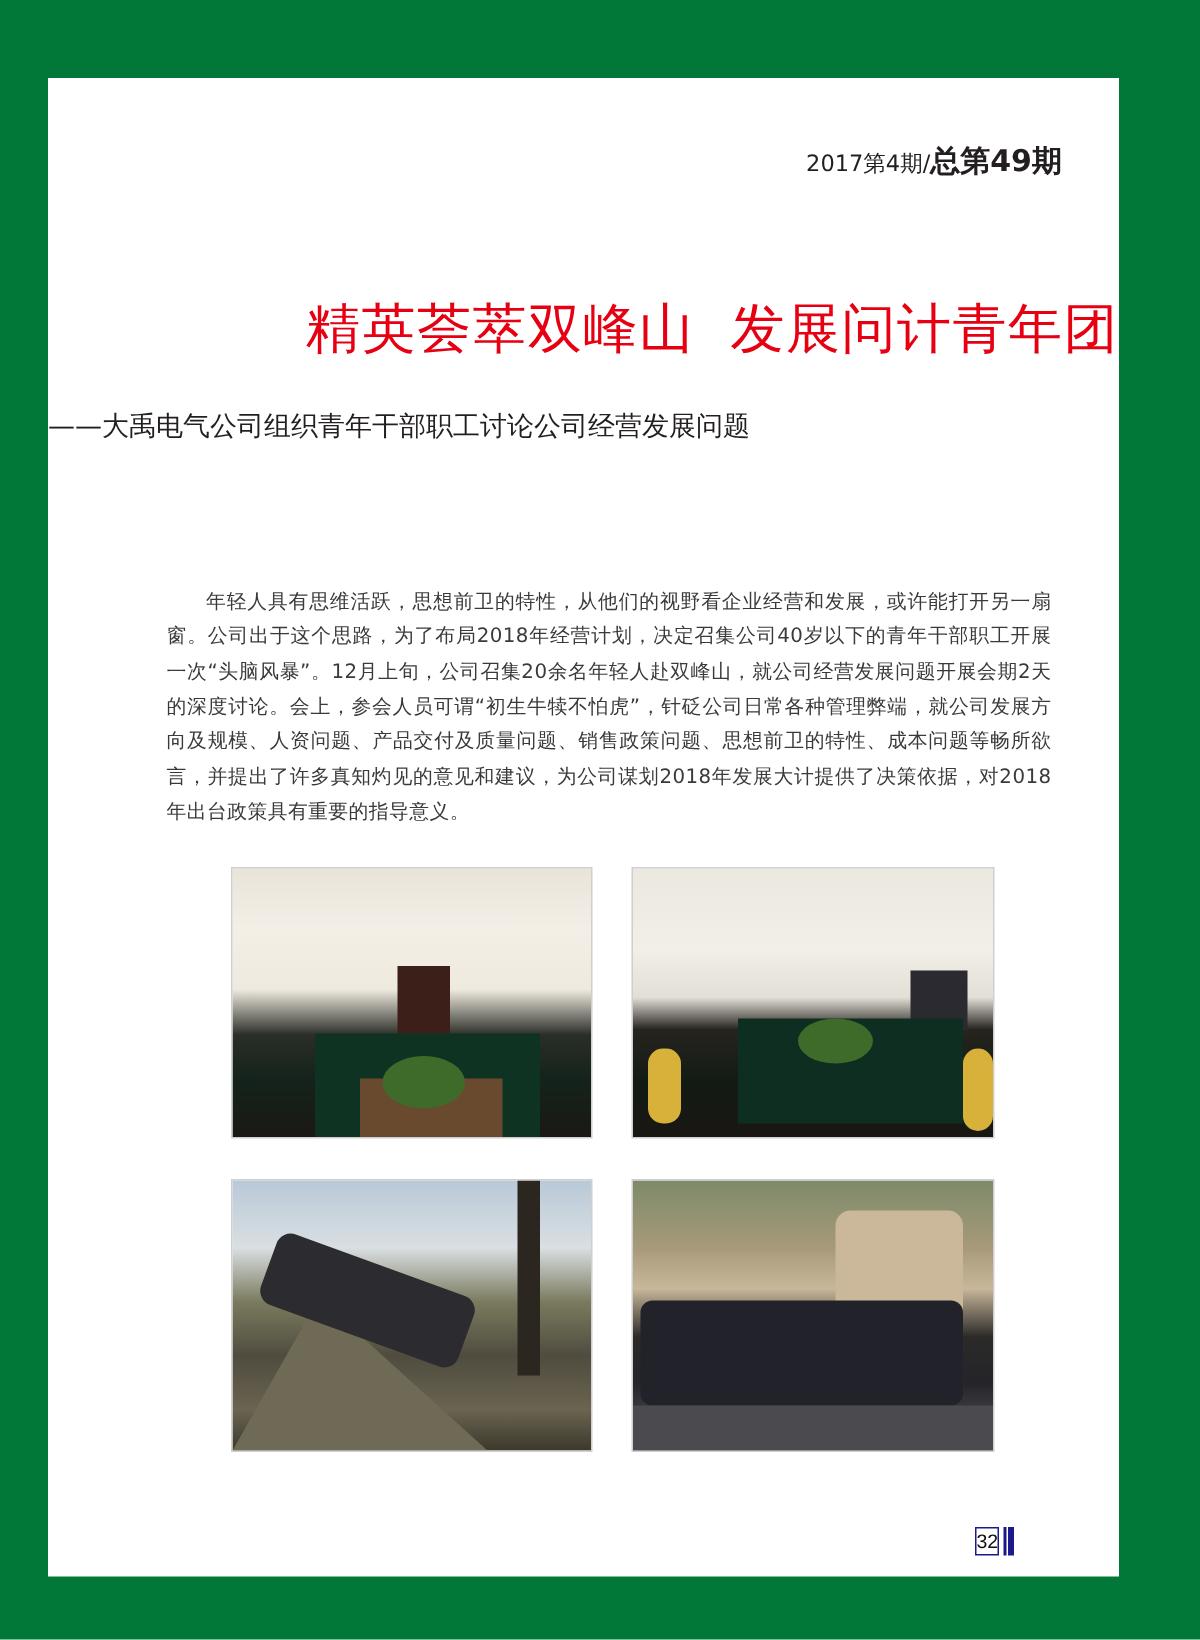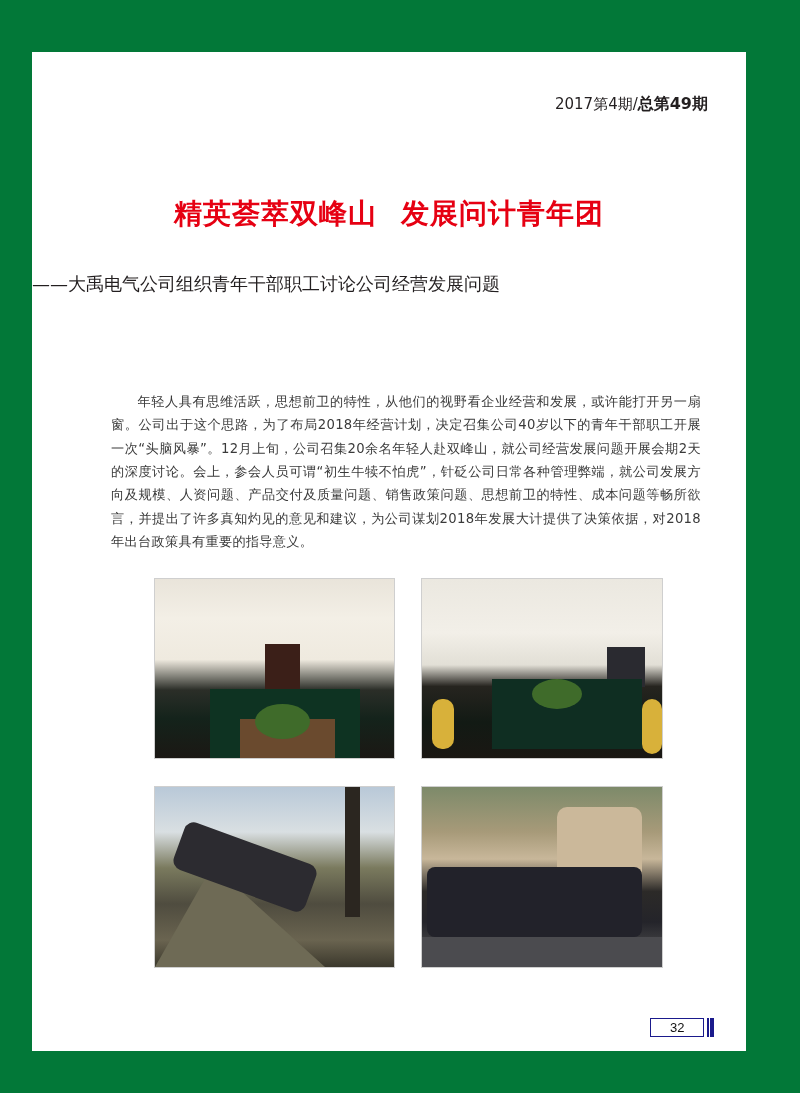--- a/index.html
+++ b/index.html
@@ -16,28 +16,28 @@
     width: 714px; height: 999px;
     background: #ffffff;
   }
   .issue {
     position: absolute;
     right: 38px; top: 42px;
     font-size: 15px;
     color: #231f20;
     white-space: nowrap;
   }
-  .issue .total { font-weight: bold; font-size: 16px; }
+  .issue .total { font-weight: bold; font-size: 20px; }
   .title {
     position: absolute;
     left: 0; width: 100%;
     top: 143px;
-    text-align: center;
-    font-size: 28px;
-    font-weight: bold;
+    text-align: right;
+    font-size: 36px;
+    font-weight: normal;
     color: #e60012;
     letter-spacing: 1px;
     white-space: nowrap;
   }
   .title .gap { display: inline-block; width: 24px; }
   .subtitle {
     position: absolute;
     left: 0; width: 100%;
     top: 220px;
     text-align: left;
@@ -88,21 +88,21 @@
   .p4 .rock { left: 135px; top: 20px; width: 85px; height: 120px; background: #cbb89a; border-radius: 10px; }
   .p4 .people { left: 5px; top: 80px; width: 215px; height: 70px; background: #22222a; border-radius: 8px; }
   .p4 .road { left: 0; top: 150px; width: 240px; height: 30px; background: #4b4b4f; }
   .pagenum-wrap {
     position: absolute;
     left: 618px; top: 966px;
     display: flex; align-items: center;
   }
   .pagenum {
     border: 1px solid #1a1a8c;
-    padding: 0 19px;
+    padding: 0 0;
     height: 17px;
     line-height: 17px;
     font-size: 13px;
     color: #111;
     font-family: "Liberation Sans", sans-serif;
   }
   .bar1 { width: 2px; height: 19px; background: #1a1a8c; margin-left: 3px; }
   .bar2 { width: 4px; height: 19px; background: #1a1a8c; margin-left: 1px; }
 </style>
 </head>

